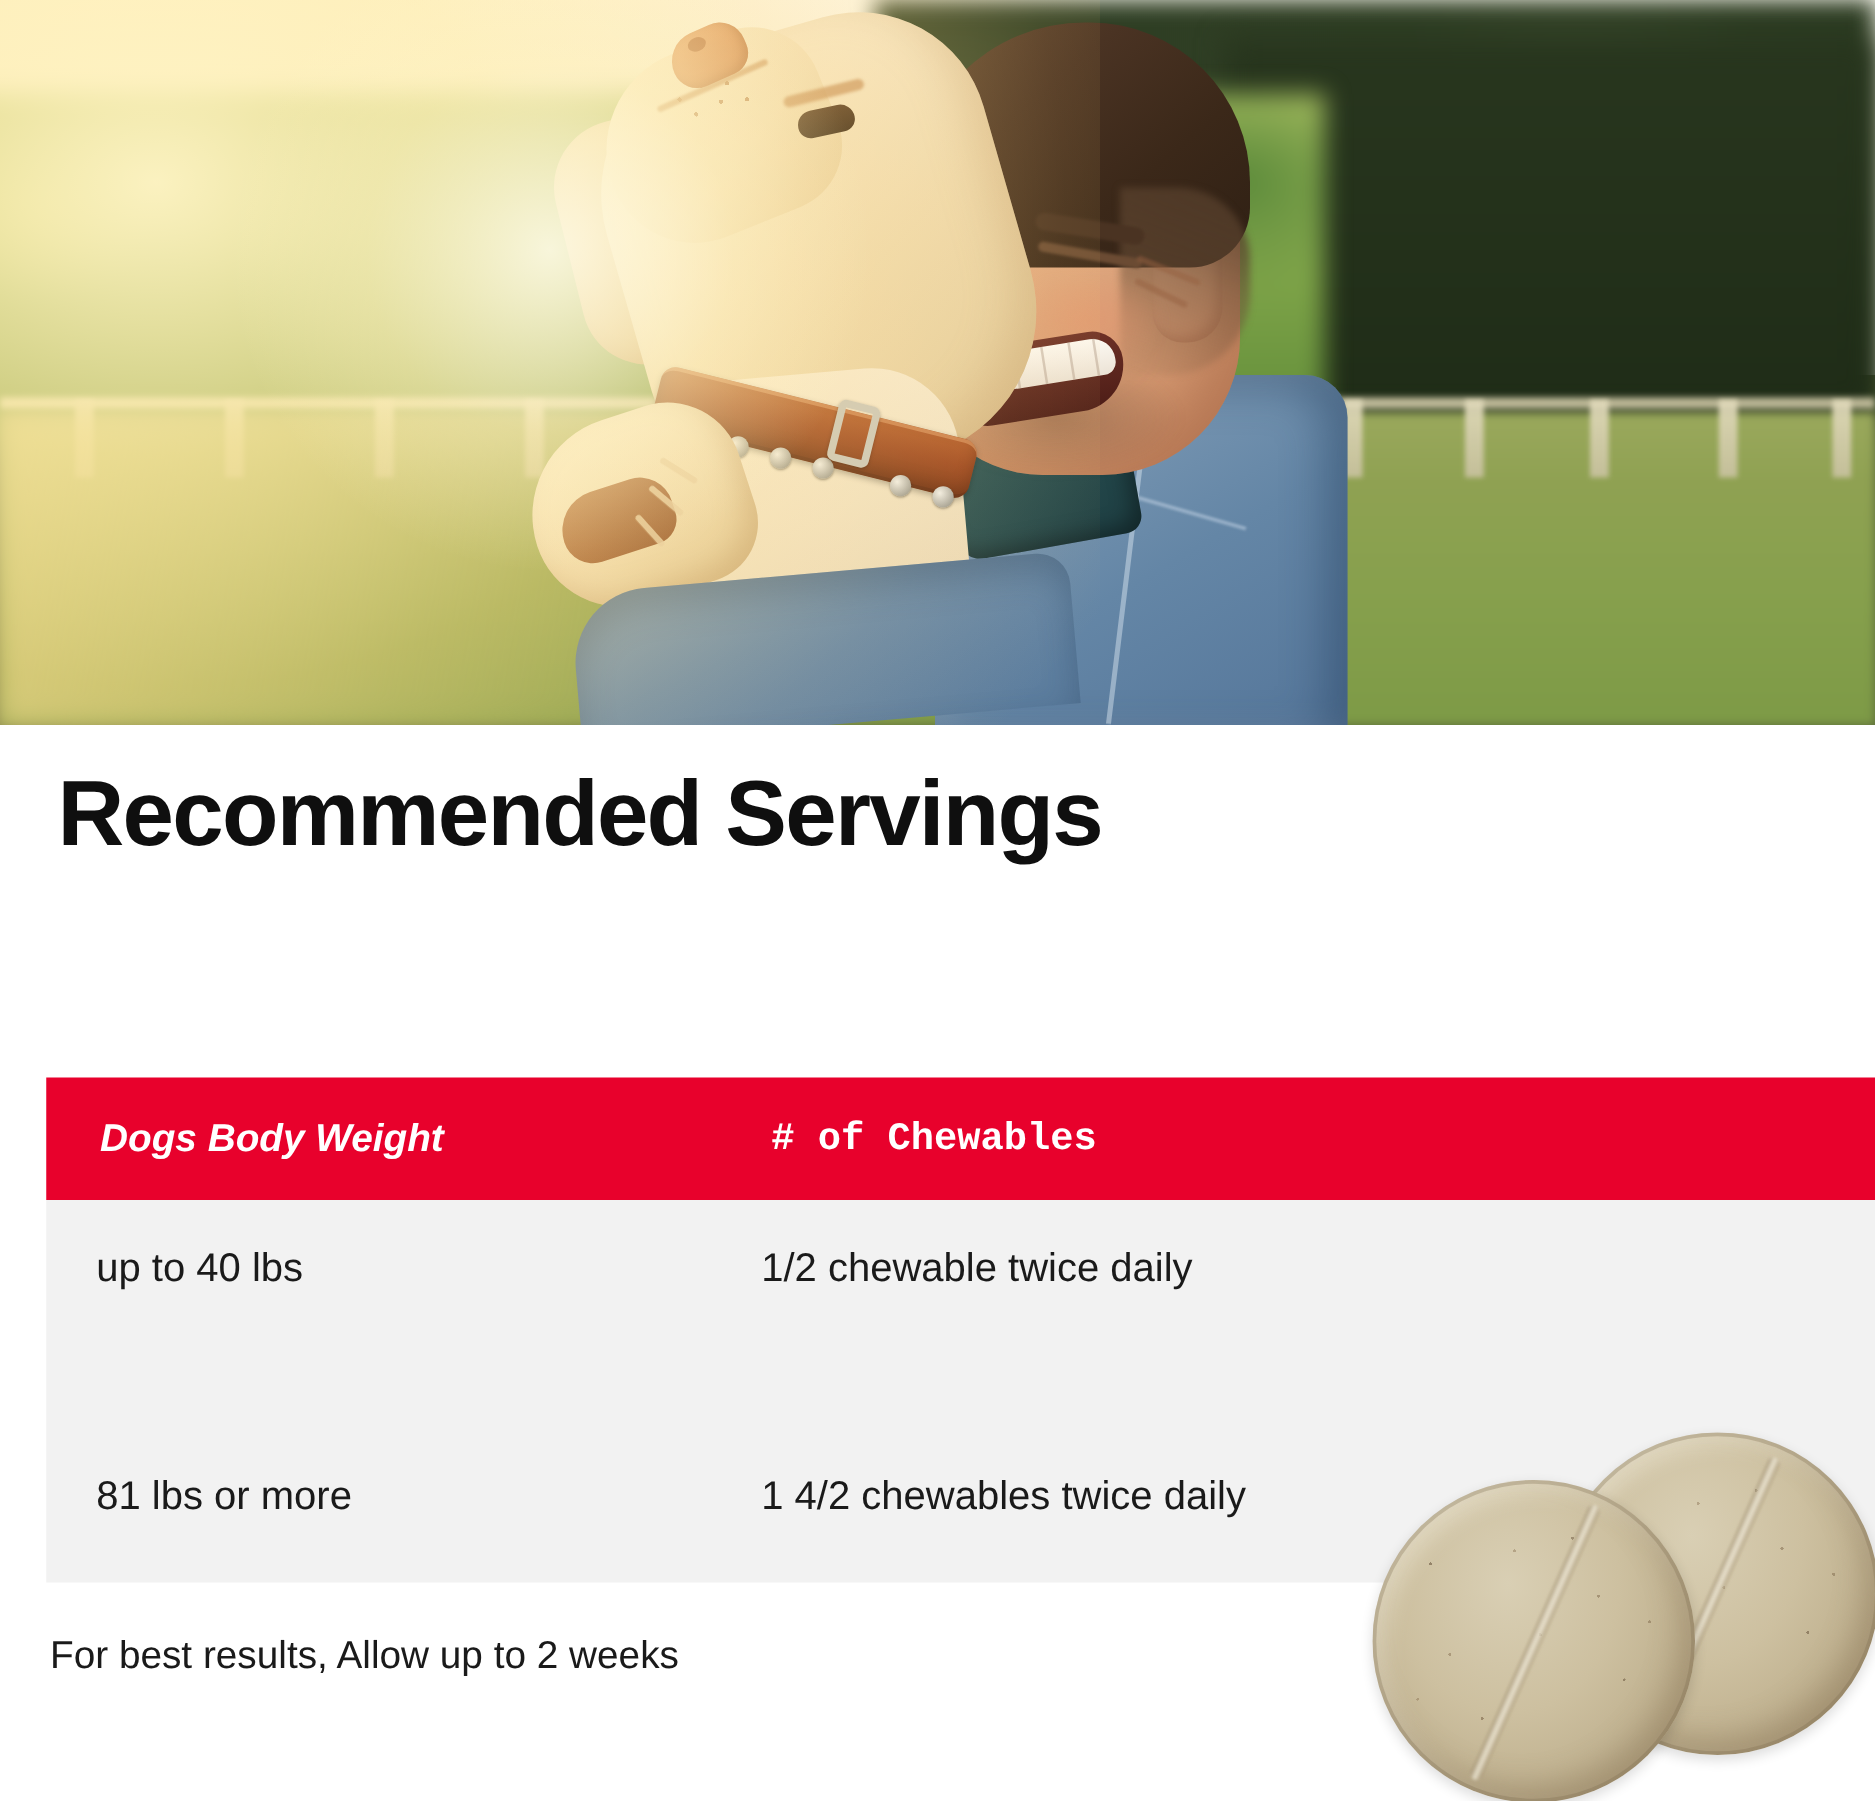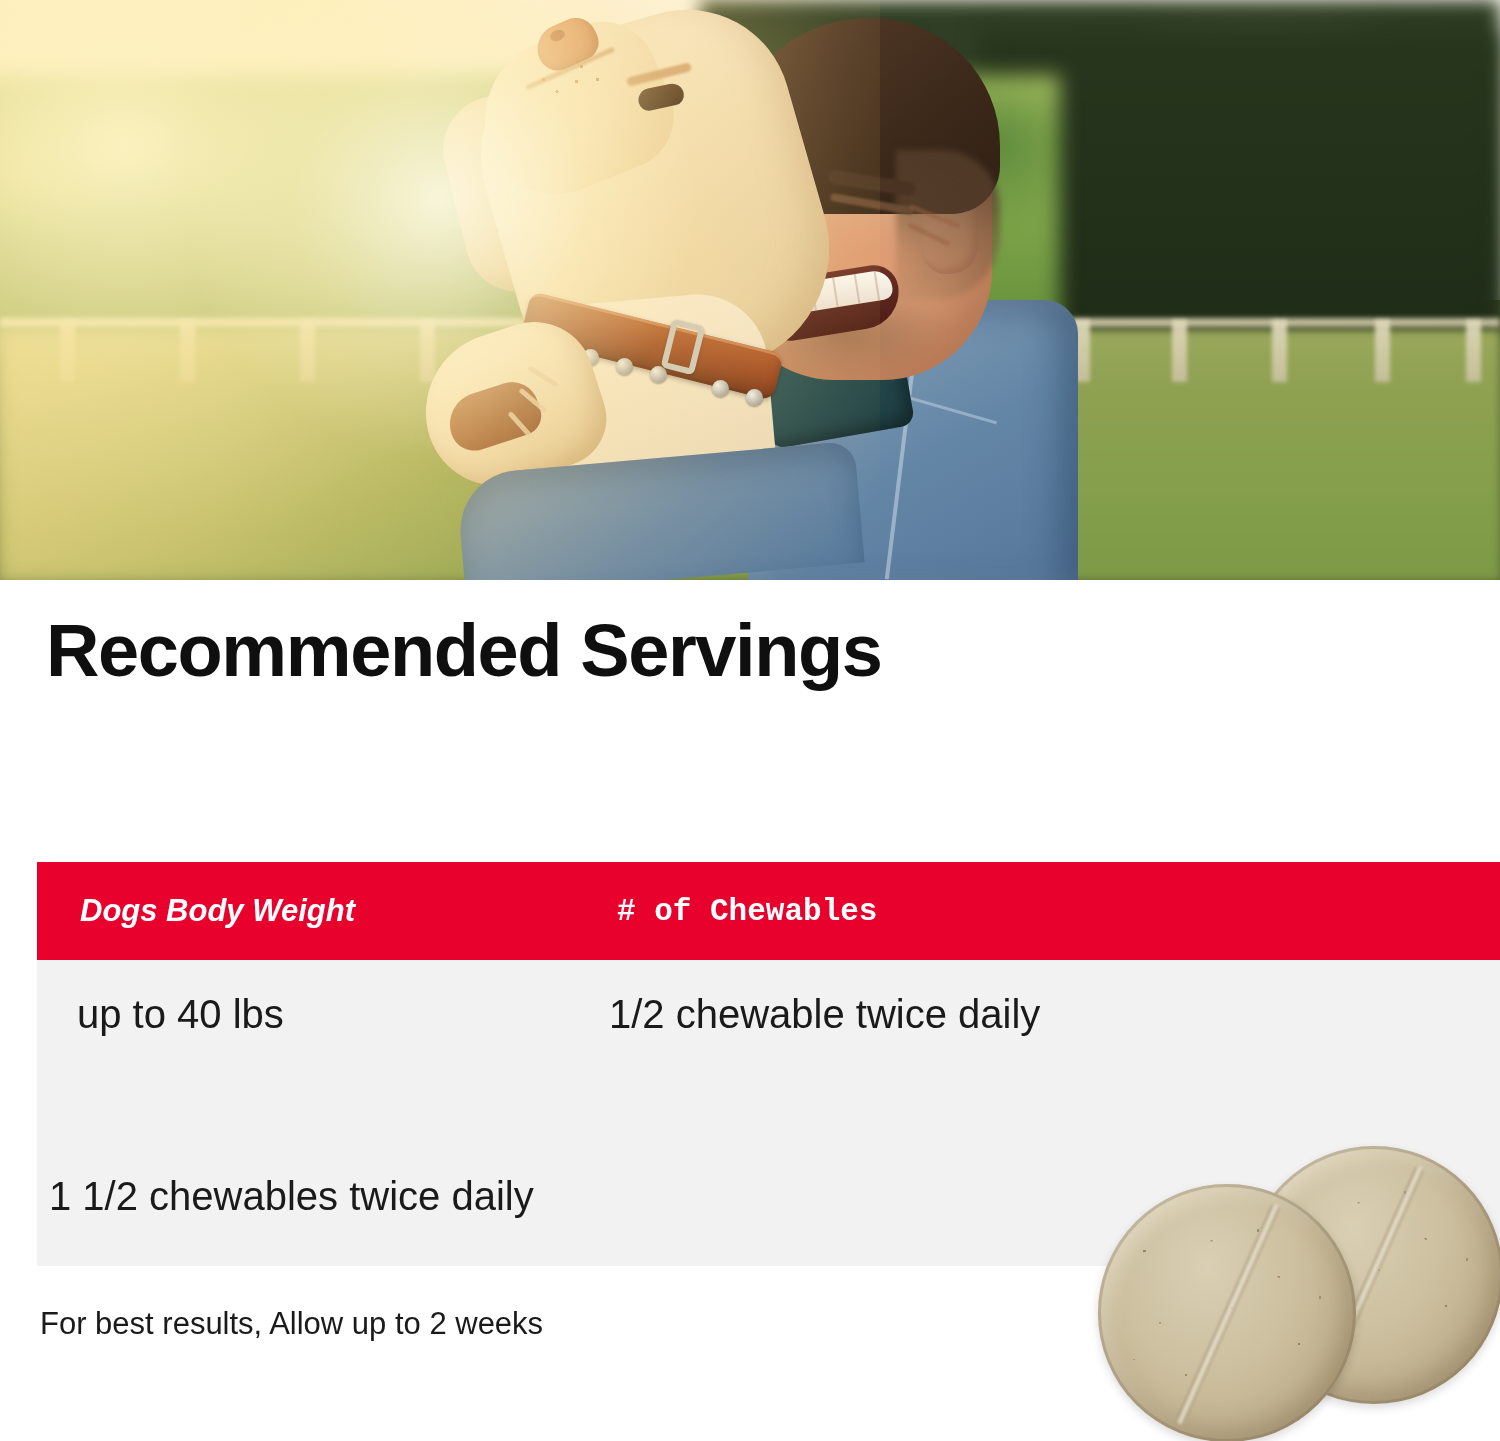--- a/index.html
+++ b/index.html
@@ -290,21 +290,21 @@
     font-size:31px; font-weight:700; color:#ffffff;
   }
   .th.c1 { margin-left:43px; width:520px;font-style:italic; }
   .th.c2 { margin-left:17px;font-family:Liberation Mono, monospace; }
 
   .tbody { background:#f2f2f2; width:1463px; height:306px; position:relative; }
   .tr { position:absolute; left:0; width:1463px; height:92px; display:flex; align-items:center; }
   .tr.r0 { top:8px; }
   .tr.r1 { top:98px; }
   .tr.r2 { top:190px; }
-  .td { font-size:40px; color:#1a1a1a; }
+  .td { font-size:32px; color:#1a1a1a; }
   .td.c1 { margin-left:40px; width:520px; }
   .td.c2 { margin-left:12px; }
 
   .footnote {
     position:absolute; left:40px; top:1306px;
     font-size:31px; color:#1a1a1a;
   }
 
   
   .tablets { position:absolute; left:1095px; top:1140px; width:405px; height:300px; }
@@ -436,21 +436,22 @@
     <div class="thead">
       <div class="th c1">Dogs Body Weight</div>
       <div class="th c2"># of Chewables</div>
     </div>
     <div class="tbody">
       <div class="tr r0">
         <div class="td c1">up to 40 lbs</div>
         <div class="td c2">1/2 chewable twice daily</div>
       </div>
       <div class="tr r2">
-        <div class="td c2">1 1/2 chewables twice daily</div>
+        <div class="td c1">81 lbs or more</div>
+        <div class="td c2">1 4/2 chewables twice daily</div>
       </div>
     </div>
   </div>
 
   <p class="footnote">For best results, Allow up to 2 weeks</p>
 
   <div class="tablets">
     <div class="tablet back"></div>
     <div class="score back"></div>
     <div class="tablet-rim back"></div>

